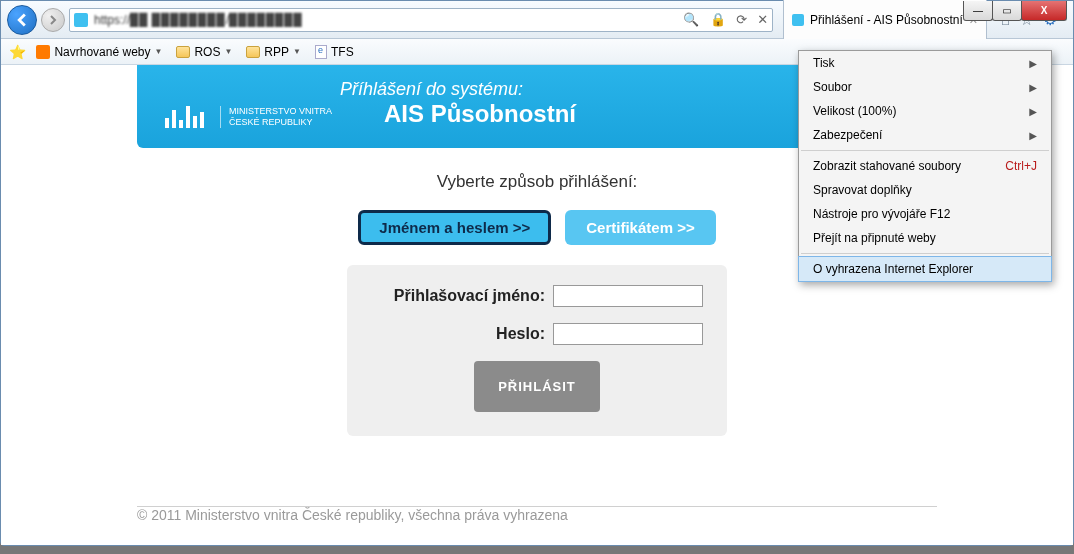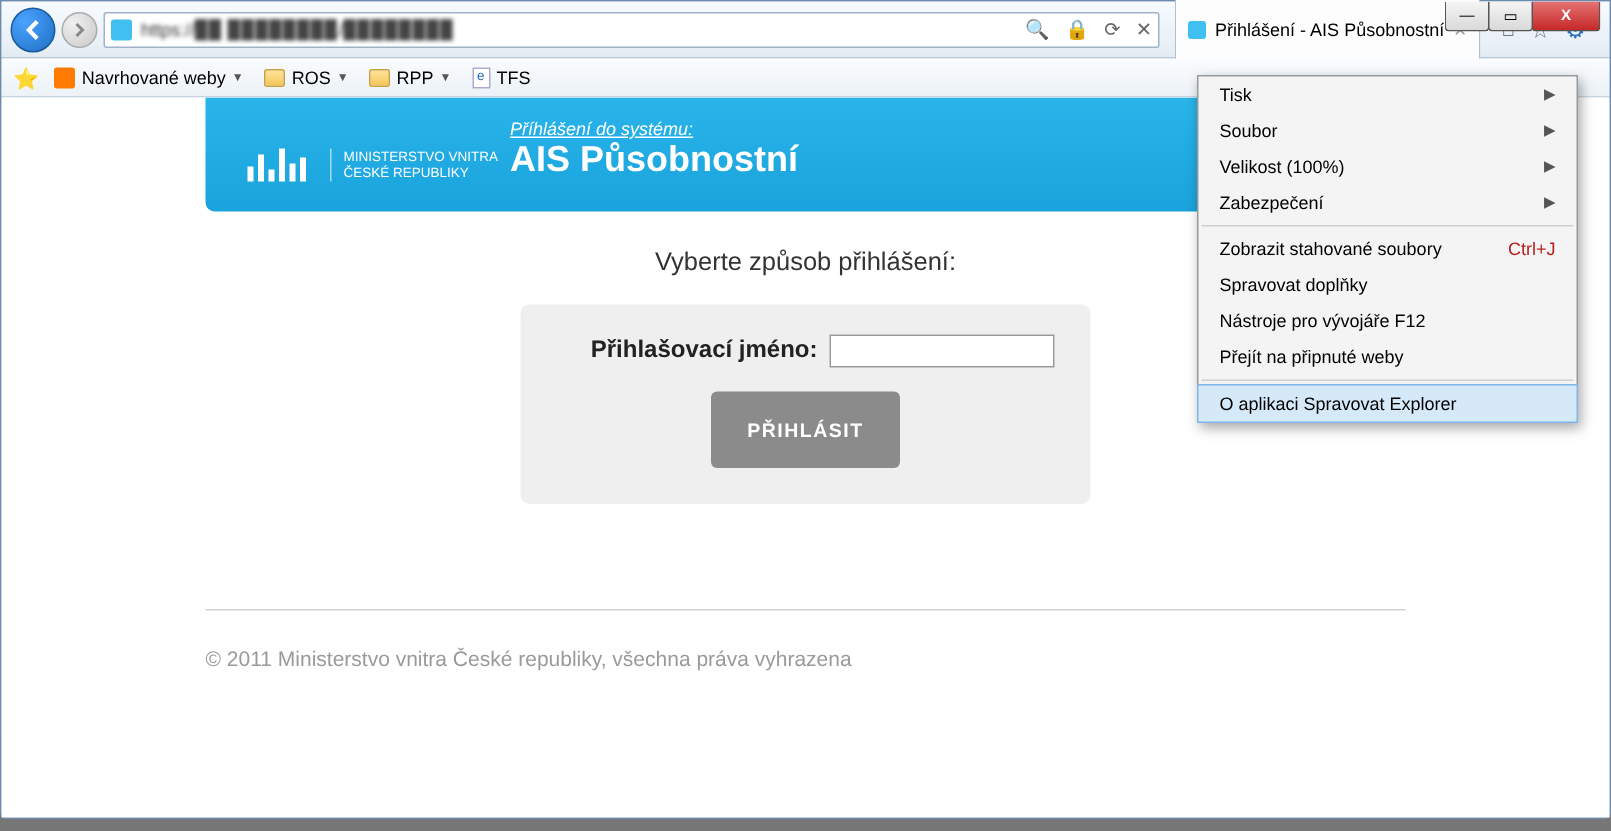--- a/index.html
+++ b/index.html
@@ -133,22 +133,22 @@
     padding: 14px 28px 20px 28px;
     display:flex;
     align-items:flex-end;
     gap:8px;
     border-radius:0 0 6px 6px;
   }
   .logo { display:flex; align-items:flex-end; gap:1px; margin-right:4px;}
   .logo .col { width:4px; background:#fff; margin-right:2px;}
   .logo-text { font-size:9px; line-height:11px; border-left:1px solid rgba(255,255,255,.6); padding-left:8px;}
   .banner-titles { font-style: normal; }
-  .banner-titles .l1 { font-style: italic; font-size:12px;text-decoration:underline; }
-  .banner-titles .l2 { font-size:24px; font-weight:bold; }
+  .banner-titles .l1 { font-style: italic; font-size:18px; }
+  .banner-titles .l2 { font-size:24px; font-weight:bold;margin-left:44px; }
   .login-area { text-align:center; padding: 24px 0 10px;}
   .prompt { font-size:17px; color:#333; margin-bottom:18px;text-align:center;}
   .mode-btns { display:flex; justify-content:center; gap:14px; margin-bottom:20px;}
   .mode-btn {
     padding:6px 18px;
     border-radius:6px;
     font-size:15px;
     font-weight:bold;
     cursor:pointer;
   }
@@ -170,21 +170,21 @@
     border:none;
     border-radius:4px;
     padding:18px 24px;
     font-weight:bold;
     letter-spacing:1px;
     font-size:13px;
   }
   .footer {
     border-top:1px solid #d0d0d0;
     margin-top:60px;
-    padding-top:24px;
+    padding-top:0;
     color:#9a9a9a;
     font-size:14px;
   }
   
   .settings-menu {
     position:absolute;
     top:50px;
     right:22px;
     width:254px;
     background:#f4f4f4;
@@ -291,25 +291,33 @@
           </div>
         </div>
         <div class="banner-titles">
           <div class="l1">Příhlášení do systému:</div>
           <div class="l2">AIS Působnostní</div>
         </div>
       </div>
 
       <div class="login-area">
         <div class="prompt">Vyberte způsob přihlášení:</div>
+        <div class="mode-btns">
+          <div class="mode-btn primary">Jménem a heslem &gt;&gt;</div>
+          <div class="mode-btn secondary">Certifikátem &gt;&gt;</div>
+        </div>
         <div class="form-panel">
           <div class="frow">
             <label>Přihlašovací jméno:</label>
             <input type="text" style="">
           </div>
+          <div class="frow">
+            <label>Heslo:</label>
+            <input type="password" style="">
+          </div>
           <button class="submit-btn">PŘIHLÁSIT</button>
         </div>
       </div>
 
       <div class="footer">© 2011 Ministerstvo vnitra České republiky, všechna práva vyhrazena</div>
     </div>
   </div>
 </div>
 
 <div class="settings-menu">
@@ -338,15 +346,15 @@
       <span>Spravovat doplňky</span>
     </div>
   <div class="mi">
       <span>Nástroje pro vývojáře F12</span>
     </div>
   <div class="mi">
       <span>Přejít na připnuté weby</span>
     </div>
   <div class="sep"></div>
   <div class="mi highlight">
-      <span>O aplikaci Spravovat Explorer</span>
+      <span>O vyhrazena Internet Explorer</span>
     </div>
 </div>
 
 </body></html>

